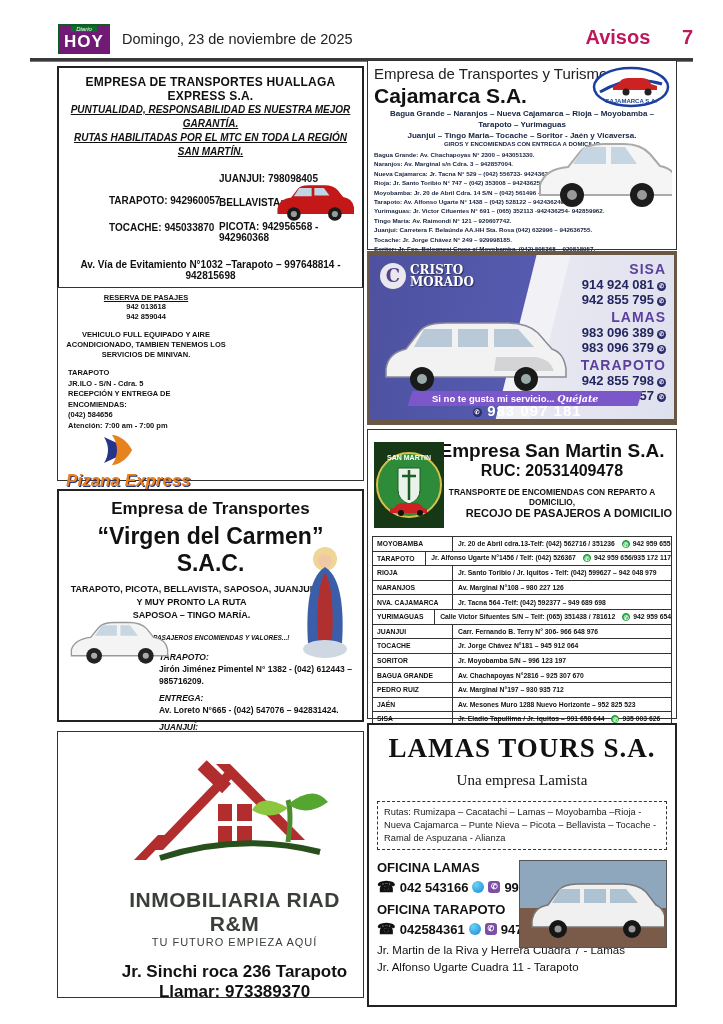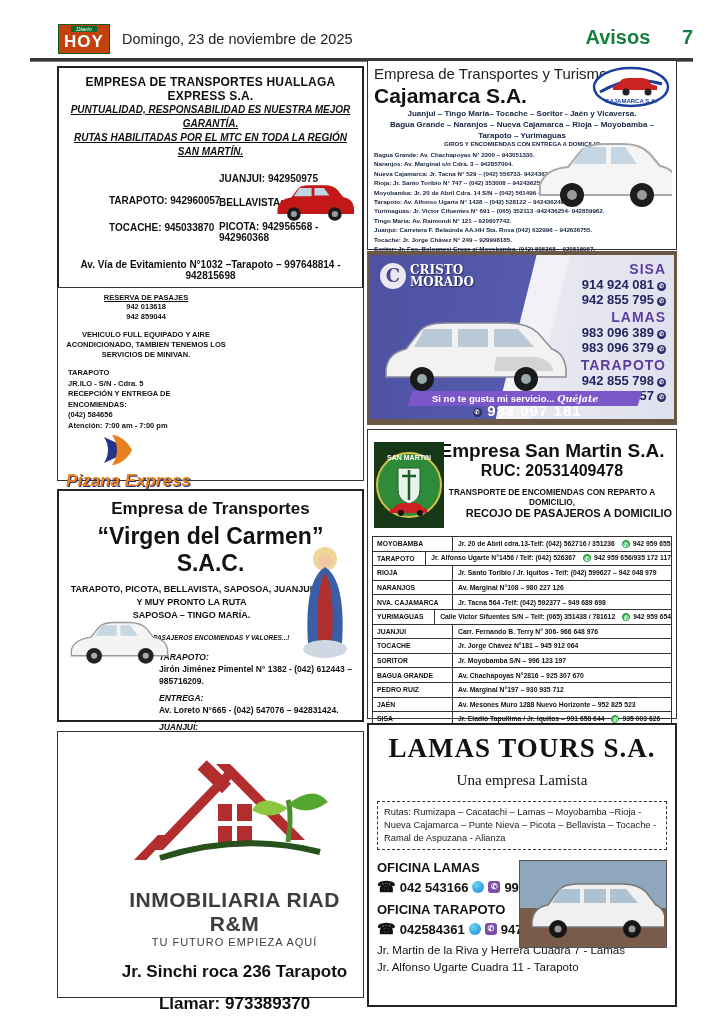--- a/index.html
+++ b/index.html
@@ -1,25 +1,25 @@
 <!DOCTYPE html>
 <html><head>
 <meta charset="utf-8">
 <style>
   * { margin:0; padding:0; box-sizing:border-box; }
   html,body { width:723px; height:1024px; background:#fff; font-family:"Liberation Sans", sans-serif; color:#111; overflow:hidden; }
   .page { position:relative; width:723px; height:1024px; background:#fff; }
 
   
   .hdr { position:absolute; left:30px; top:22px; width:663px; height:34px; }
-  .hdr-logo { position:absolute; left:28px; top:2px; width:52px; height:30px; background:#c2410c; border:1px solid #0c5c24; text-align:center; }
+  .hdr-logo { position:absolute; left:28px; top:2px; width:52px; height:30px; background:#701a75; border:1px solid #0c5c24; text-align:center; }
   .hdr-logo .diario { display:block; font-size:6px; color:#fff; background:#0f6b2b; width:26px; margin:1px auto 0; font-style:italic; }
   .hdr-logo .hoy { display:block; font-size:17px; font-weight:bold; color:#fff; letter-spacing:1px; line-height:20px; }
   .hdr-date { position:absolute; left:92px; top:9px; font-size:14.5px; color:#222; }
-  .hdr-right { position:absolute; right:0; top:4px; font-size:20px; font-weight:bold; color:#15803d; }
+  .hdr-right { position:absolute; right:0; top:4px; font-size:20px; font-weight:bold; color:#be185d; }
   .hdr-right .pg { margin-left:26px; }
   .hdr-rule { position:absolute; left:30px; top:58px; width:663px; height:4px; border-top:3px solid #3a3a3a; border-bottom:1px solid #777; }
 
   .ad { position:absolute; background:#fff;padding-left:48px; }
 
   
   .huallaga { left:57px; top:66px; width:307px; height:282px; border:2px solid #222; padding:7px 8px; text-align:center; }
   .hua-title { font-size:12px; font-weight:bold; letter-spacing:.2px; }
   .hua-ruc { font-size:13px; font-weight:bold; margin-top:11px; }
   .hua-slogan { margin-top:0; font-size:10px; font-weight:bold; font-style:italic; text-decoration:underline; line-height:14px; }
@@ -60,21 +60,21 @@
   .vir-offices .dtl { font-weight:bold; margin-bottom:5px; }
   .vir-footer { text-align:center; font-size:6.5px; font-weight:bold; font-style:italic; margin-top:12px; }
   .vir-mary { position:absolute; right:8px; top:52px; width:58px; height:120px; }
   .vir-car { position:absolute; left:8px; top:120px; width:105px; height:58px; }
 
   
   .inmob { left:57px; top:731px; width:307px; height:267px; border:1px solid #333; text-align:center; padding-top:10px; }
   .inm-title { font-size:21px; font-weight:bold; color:#3a3f3a; letter-spacing:.5px; margin-top:2px; }
   .inm-sub { font-size:11px; color:#3a3f3a; letter-spacing:1px; }
   .inm-addr { font-size:17px; font-weight:bold; margin-top:14px; }
-  .inm-phone { font-size:17px; font-weight:bold; margin-top:12px; }
+  .inm-phone { font-size:17px; font-weight:bold; margin-top:0; }
 
   
   .caja { left:367px; top:60px; width:310px; height:190px; border:1px solid #333; padding:4px 6px; }
   .caj-h { font-size:15px; color:#222; }
   .caj-t { font-size:21px; font-weight:bold; margin-top:2px; }
   .caj-logo { position:absolute; right:6px; top:5px; width:78px; height:42px; }
   .caj-r { text-align:center; font-size:8px; font-weight:bold; color:#152340; line-height:11px; }
   .caj-srv { text-align:center; font-size:6px; font-weight:bold; color:#152340; }
   .caj-list { margin-top:3px; }
   .caj-line { font-size:6.2px; font-weight:bold; color:#14203c; line-height:9.4px; white-space:nowrap; }
@@ -151,21 +151,21 @@
     <div class="hua-slogan">
       <div>PUNTUALIDAD, RESPONSABILIDAD ES NUESTRA MEJOR GARANTÍA.</div>
       <div>RUTAS HABILITADAS POR EL MTC EN TODA LA REGIÓN SAN MARTÍN.</div>
     </div>
     <div class="hua-contacts">
       <div class="hua-cl">
         <div><span>TARAPOTO:</span> <span>942960057</span></div>
         <div><span>TOCACHE:</span> <span>945033870</span></div>
       </div>
       <div class="hua-cr">
-        <div><span>JUANJUI:</span> <span>942950975</span></div>
+        <div><span>JUANJUI:</span> <span>798098405</span></div>
         <div><span>BELLAVISTA:</span> <span>942699678</span></div>
         <div><span>PICOTA:</span> <span>942956568 - 942960368</span></div>
       </div>
       <svg class="hua-car" viewBox="0 0 120 70">
         <path d="M8 46 q2 -14 20 -16 l9 -12 q4 -6 17 -6 h23 q13 0 19 7 l8 10 q14 2 16 15 v10 h-112 z" fill="#c41818"></path>
         <path d="M40 16 h18 v12 h-26 z" fill="#bfd6e4"></path>
           <path d="M62 16 h14 l8 11 h-22 z" fill="#bfd6e4"></path>
         <circle cx="32" cy="54" r="10" fill="#1a1a1a"></circle>
           <circle cx="92" cy="54" r="10" fill="#1a1a1a"></circle>
         <circle cx="32" cy="54" r="4.5" fill="#9a9a9a"></circle>
@@ -288,22 +288,22 @@
     <div class="caj-t">Cajamarca S.A.</div>
     <svg class="caj-logo" viewBox="0 0 78 42">
       <ellipse cx="39" cy="21" rx="37" ry="19" fill="#fff" stroke="#1a3f9e" stroke-width="2.5"></ellipse>
       <path d="M8 26 q30 -18 62 -8" stroke="#1a3f9e" stroke-width="3" fill="none"></path>
       <path d="M26 18 q3 -6 10 -6 h14 q7 0 9 6 l6 2 v4 h-44 v-4 z" fill="#c22"></path>
       <circle cx="34" cy="26" r="3.5" fill="#222"></circle>
         <circle cx="56" cy="26" r="3.5" fill="#222"></circle>
       <text x="39" y="37" font-size="6" fill="#1a3f9e" text-anchor="middle" font-weight="bold">CAJAMARCA S.A.</text>
     </svg>
     <div class="caj-r">
+      <div>Bagua Grande – Naranjos – Nueva Cajamarca – Rioja – Moyobamba  – Tarapoto – Yurimaguas</div>
       <div>Juanjui – Tingo Maria– Tocache – Soritor - Jaén y Vicaversa.</div>
-      <div>Bagua Grande – Naranjos – Nueva Cajamarca – Rioja – Moyobamba  – Tarapoto – Yurimaguas</div>
     </div>
     <div class="caj-srv">GIROS Y ENCOMIENDAS CON ENTREGA A DOMICILIO</div>
     <div class="caj-list">
       <div class="caj-line"><span>Bagua Grande:</span> <span>Av. Chachapoyas N° 2300 – 943051330.</span></div>
       <div class="caj-line"><span>Naranjos:</span> <span>Av. Marginal s/n Cdra. 3 – 942857004.</span></div>
       <div class="caj-line"><span>Nueva Cajamarca:</span> <span>Jr. Tacna N° 529 – (042) 556733- 942436251.</span></div>
       <div class="caj-line"><span>Rioja:</span> <span>Jr. Santo Toribio N° 747 – (042) 353008 – 942436251.</span></div>
       <div class="caj-line"><span>Moyobamba:</span> <span>Jr. 20 de Abril Cdra. 14 S/N – (042) 561496 – 942436250.</span></div>
       <div class="caj-line"><span>Tarapoto:</span> <span>Av. Alfonso Ugarte N° 1438 – (042) 528122 – 942436249.</span></div>
       <div class="caj-line"><span>Yurimaguas:</span> <span>Jr. Victor Cifuentes N° 691 – (065) 352113 -942436254- 942859962.</span></div>

